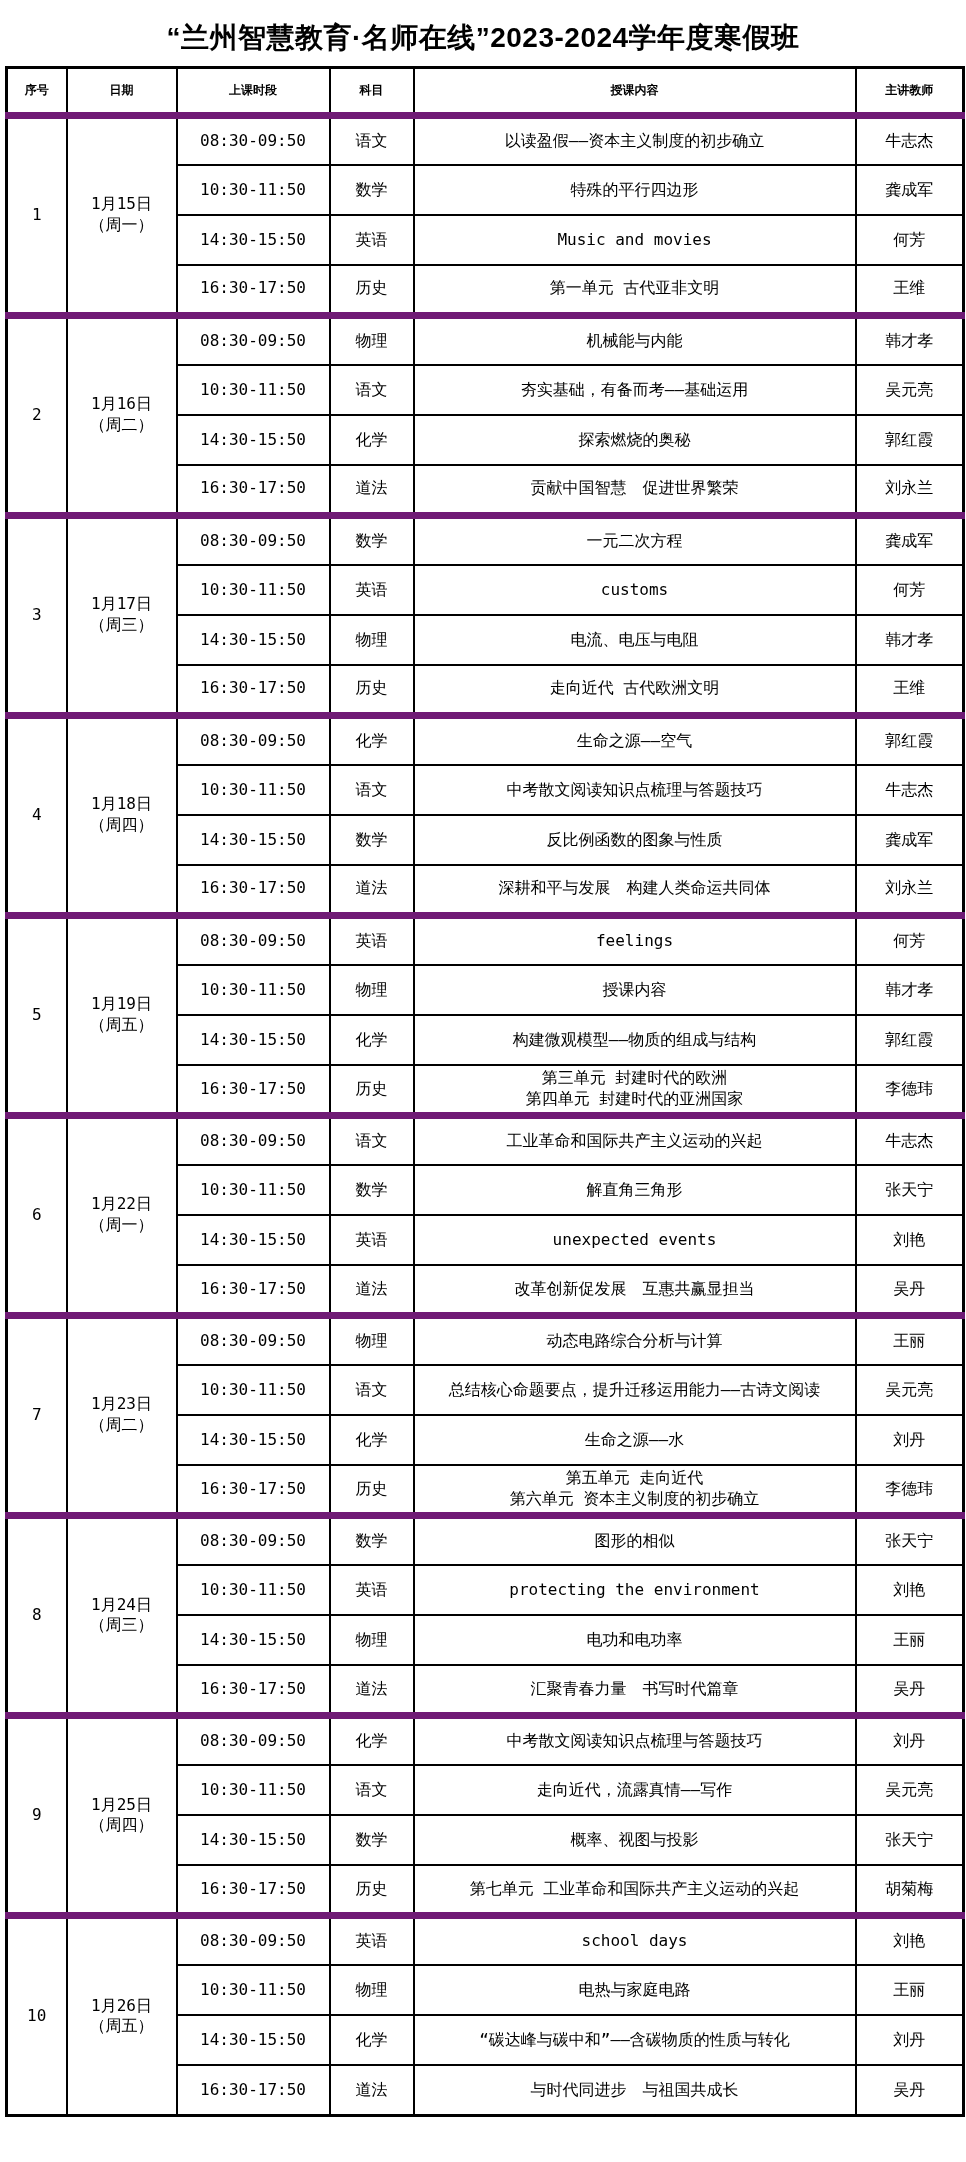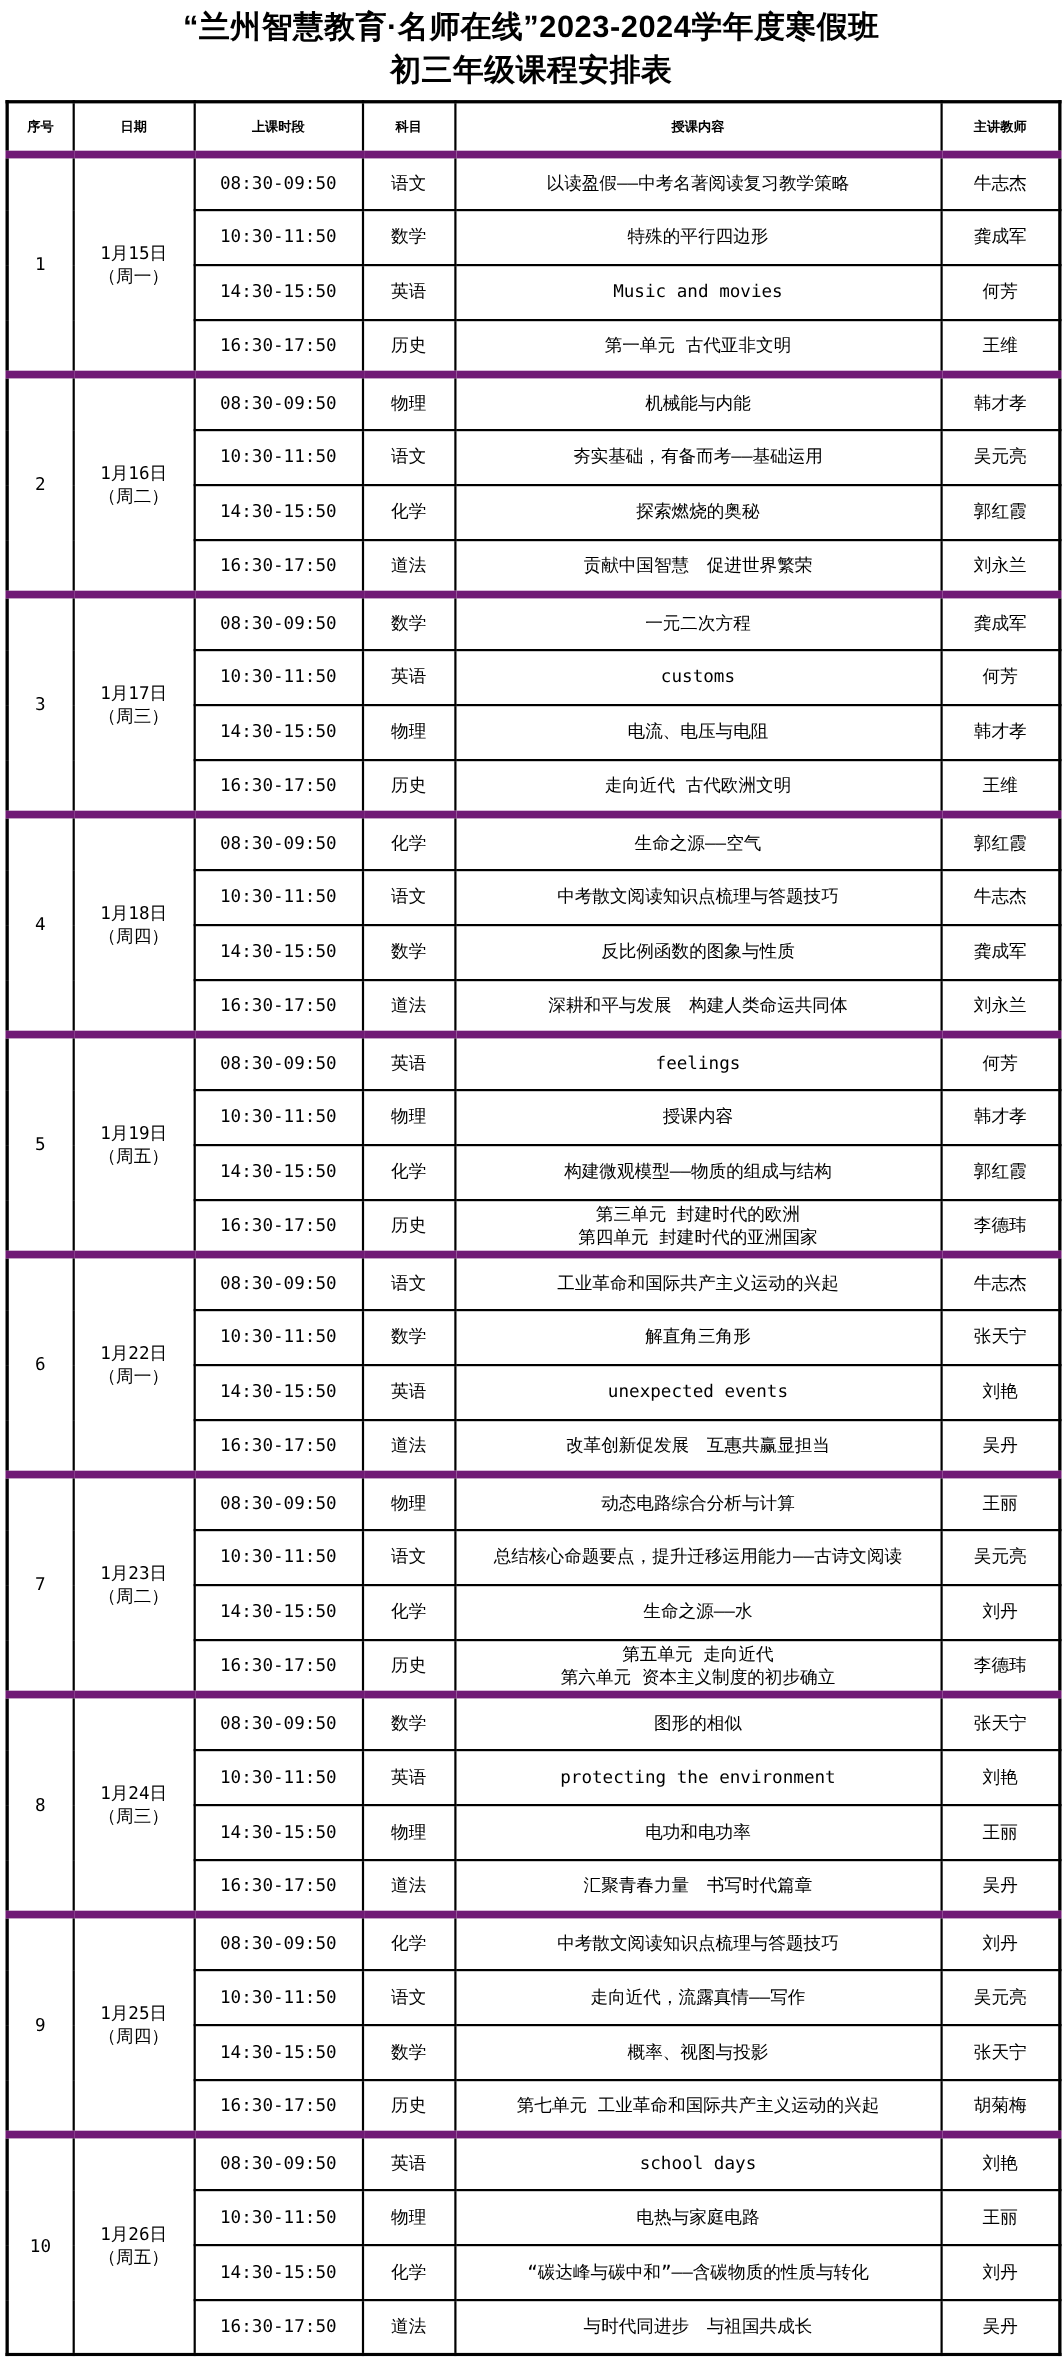--- a/index.html
+++ b/index.html
@@ -3,21 +3,21 @@
 <meta charset="utf-8">
 <style>
   html,body{margin:0;padding:0;background:#fff;color:#000;}
   body{width:966px;font-family:"Liberation Sans",sans-serif;}
   .page{width:966px;box-sizing:border-box;}
   .title{
     text-align:center;
     font-weight:bold;
     font-size:28px;
     line-height:1.38;
-    padding-top:6px;
+    padding-top:19px;
     margin-bottom:8px;
     font-family:"Liberation Sans","DejaVu Sans",sans-serif;
     letter-spacing:0.5px;
   }
   table.schedule{
     border-collapse:collapse;
     table-layout:fixed;
     width:957px;
     margin-left:5px;
     border:3px solid #000;
@@ -52,21 +52,20 @@
   .col-teacher{width:108px;}
   td.time-cell{letter-spacing:0px;}
   td.content-cell{padding:2px 8px;}
 </style>
 </head>
 <body>
 
 <div class="page">
   <div class="title">
     <div>“兰州智慧教育·名师在线”2023-2024学年度寒假班</div>
-    <div>初三年级课程安排表</div>
   </div>
 
   <table class="schedule">
     <colgroup>
       <col class="col-no">
         <col class="col-date">
         <col class="col-time">
       <col class="col-subject">
         <col class="col-content">
         <col class="col-teacher">
@@ -80,21 +79,21 @@
           <th>授课内容</th>
           <th>主讲教师</th>
         </tr>
     </thead>
     <tbody>
         <tr class="group-start">
           <td rowspan="4">1</td>
           <td rowspan="4"><div>1月15日</div><div>（周一）</div></td>
           <td class="time-cell">08:30-09:50</td>
           <td class="subject-cell">语文</td>
-          <td class="content-cell">以读盈假——中考名著阅读复习教学策略</td>
+          <td class="content-cell">以读盈假——资本主义制度的初步确立</td>
           <td class="teacher-cell">牛志杰</td>
         </tr>
         <tr>
           <td class="time-cell">10:30-11:50</td>
           <td class="subject-cell">数学</td>
           <td class="content-cell">特殊的平行四边形</td>
           <td class="teacher-cell">龚成军</td>
         </tr>
         <tr>
           <td class="time-cell">14:30-15:50</td>

